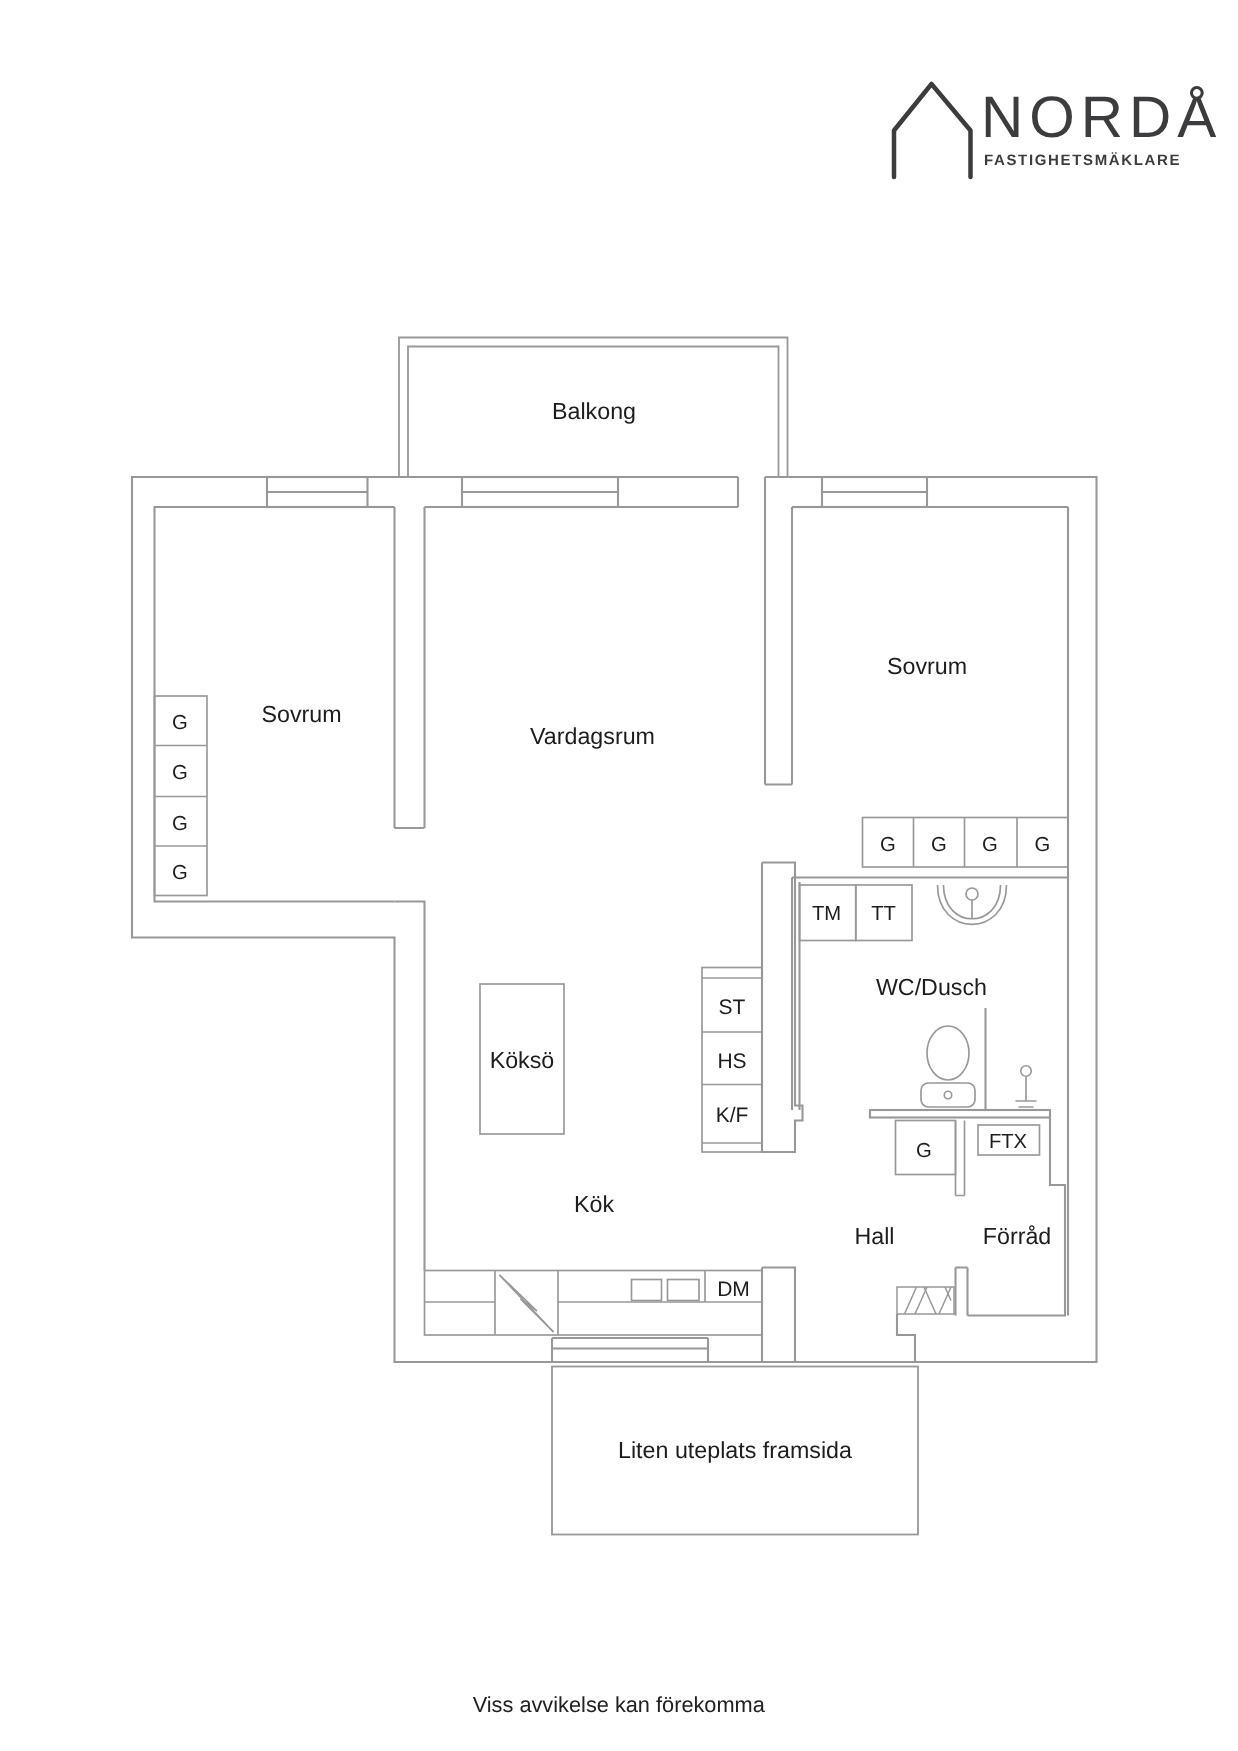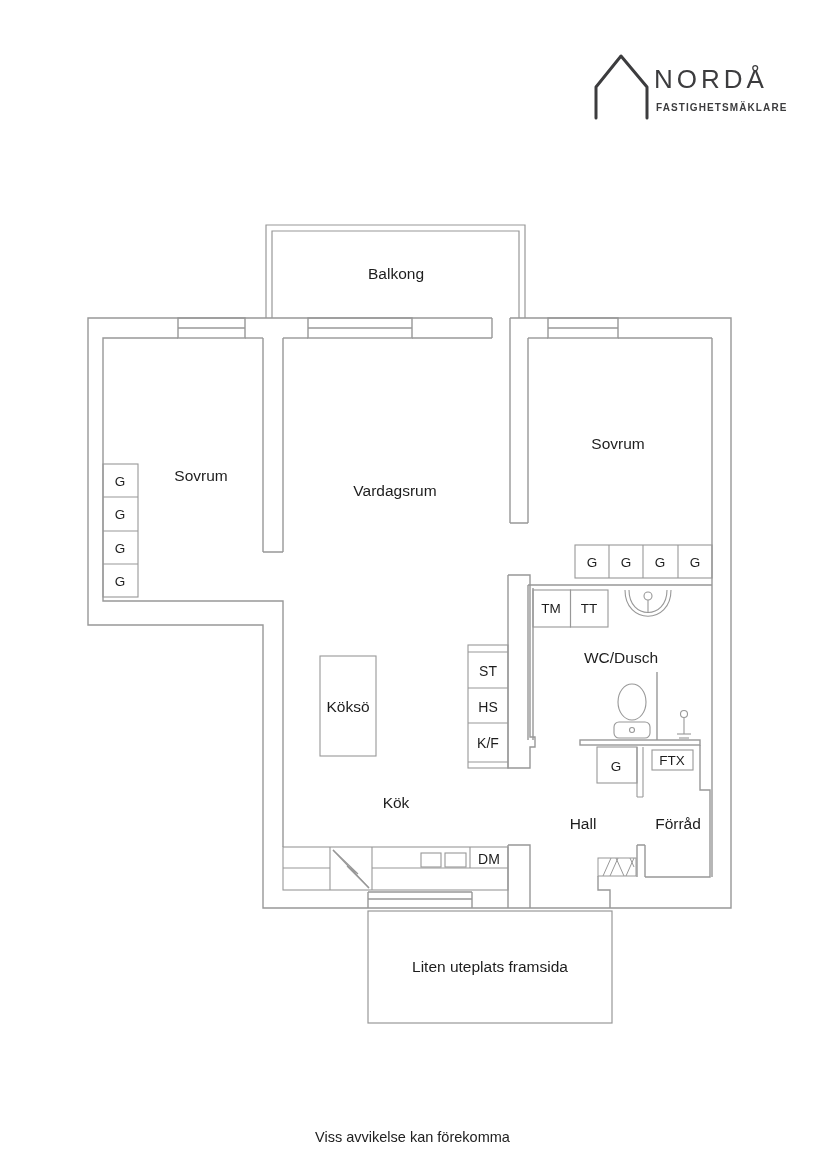--- a/index.html
+++ b/index.html
@@ -8,21 +8,21 @@
     width:825px;height:1167px;
     background:#ffffff;
     font-family:"Liberation Sans", sans-serif;
     overflow:hidden;
   }
   
   .logo{position:absolute;top:0;left:0;width:825px;height:130px;}
   .logo-icon{position:absolute;left:588px;top:50px;}
   .brand-name{
     position:absolute;left:654px;top:62px;
-    font-size:26px;font-weight:400;color:#3c3c3e;
+    font-size:39px;font-weight:400;color:#3c3c3e;
     letter-spacing:4px;line-height:34px;white-space:nowrap;
   }
   .brand-tagline{
     position:absolute;left:656px;top:102px;
     font-size:10px;font-weight:700;color:#3c3c3e;
     letter-spacing:1.1px;white-space:nowrap;
   }
   
   .plan-svg{position:absolute;left:0;top:0;}
   .room-label{font-size:15.5px;fill:#1d1d1d;}

